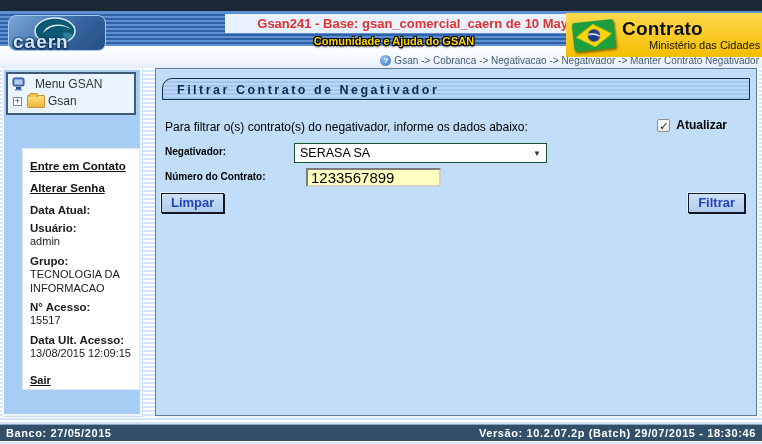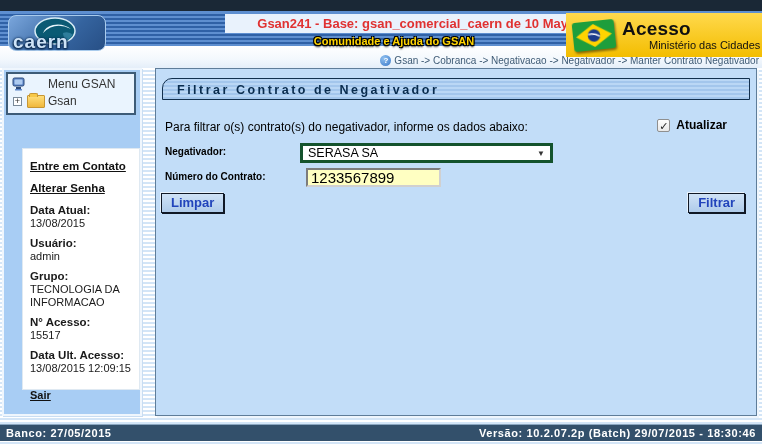--- a/index.html
+++ b/index.html
@@ -38,21 +38,21 @@
     display:flex;align-items:center;gap:3px;white-space:nowrap;}
   .help-icon{width:11px;height:11px;border-radius:50%;flex:0 0 11px;
     background:radial-gradient(circle at 35% 30%,#8FC0F0,#3B78C8);
     color:#fff;font-size:8px;font-weight:bold;text-align:center;line-height:11px;}
 
   
   .sidebar{position:absolute;left:2px;top:68px;width:140px;height:348px;background:#A8CDF4;
     border:2px solid #EFF6FD;box-sizing:border-box;box-shadow:1px 1px 0 #C9DDF2;}
   .menu-box{position:absolute;left:2px;top:2px;width:130px;height:43px;background:#EAF4FE;
     border:2px solid #3D5B77;box-sizing:border-box;padding:3px 0 0 4px;}
-  .menu-row{display:flex;align-items:center;gap:21px;font-size:12px;color:#333;}
+  .menu-row{display:flex;align-items:center;gap:8px;font-size:12px;color:#333;}
   .tree-row{display:flex;align-items:center;gap:3px;font-size:12px;color:#333;margin:3px 0 0 1px;}
   .expand-box{width:9px;height:9px;border:1px solid #7A8A99;background:#fff;font-size:9px;
     line-height:7px;text-align:center;color:#333;box-sizing:border-box;}
   .folder{width:16px;height:11px;background:linear-gradient(180deg,#FFDE7A,#F0B83C);
     border:1px solid #C79633;border-radius:1px;position:relative;margin-left:2px;}
   .folder::before{content:"";position:absolute;top:-3px;left:1px;width:7px;height:3px;
     background:#F7C848;border:1px solid #C79633;border-bottom:none;border-radius:2px 2px 0 0;}
   .info-box{position:absolute;left:18px;top:78px;width:118px;height:242px;background:#fff;
     border:1px solid #DFE9F2;box-sizing:border-box;padding:11px 4px 8px 7px;font-size:11px;color:#1A1A1A;}
   .side-link{display:block;font-weight:bold;text-decoration:underline;color:#111;
@@ -69,22 +69,22 @@
     border:1px solid #12304E;border-radius:10px 0 0 0;box-sizing:border-box;
     color:#092C4E;font-size:12.5px;font-weight:bold;letter-spacing:2.5px;padding:4px 0 0 14px;}
   .instruction{position:absolute;left:9px;top:51px;font-size:12px;color:#000;}
   .atualizar-row{position:absolute;right:29px;top:49px;display:flex;align-items:center;gap:6px;}
   .checkbox{width:13px;height:13px;background:linear-gradient(180deg,#FDFDFD,#E8E8E8);
     border:1px solid #8F8F8F;border-radius:2px;font-size:11px;line-height:12px;text-align:center;
     color:#222;cursor:pointer;box-sizing:border-box;}
   .atualizar-label{font-weight:bold;font-size:12px;color:#000;}
   .field-label{position:absolute;left:9px;font-weight:bold;font-size:10px;color:#000;}
   .lbl-neg{top:77px;} .lbl-con{top:102px;}
-  .select{position:absolute;left:144px;top:74px;width:253px;height:20px;background:#fff;
-    border:3px solid #14532d;display:flex;align-items:center;justify-content:space-between;
+  .select{position:absolute;left:138px;top:74px;width:253px;height:20px;background:#fff;
+    border:1px solid #14532d;display:flex;align-items:center;justify-content:space-between;
     padding:0 5px 0 5px;box-sizing:border-box;font-size:12.5px;color:#000;cursor:pointer;}
   .dd-arrow{font-size:8px;color:#333;}
   .text-input{position:absolute;left:150px;top:99px;width:135px;height:19px;background:#FFFFC2;
     border:2px inset #D0D0D0;box-sizing:border-box;font-size:15px;padding:0 3px;
     font-family:"Liberation Sans",sans-serif;color:#000;}
   .btn{background:linear-gradient(180deg,#CFE2F6,#AFCBEA);border:1px solid #101826;
     box-shadow:1px 1px 0 #101826, -1px -1px 0 #E8F2FC;color:#2244BB;font-weight:bold;font-size:13px;
     padding:1px 9px 2px;font-family:"Liberation Sans",sans-serif;cursor:pointer;}
   .btn-limpar{position:absolute;left:5px;top:124px;}
   .btn-filtrar{position:absolute;right:11px;top:124px;}
@@ -115,21 +115,21 @@
   <div class="community">Comunidade e Ajuda do GSAN</div>
 
   <div class="cidades-box">
     <svg class="flag" width="42" height="29" viewBox="0 0 42 29">
       <rect x="0" y="0" width="42" height="29" rx="3" fill="#1E9E3C"></rect>
       <polygon points="21,3 39,14.5 21,26 3,14.5" fill="#FFD400"></polygon>
       <circle cx="21" cy="14.5" r="6.2" fill="#1B3C8C"></circle>
       <path d="M15.2 13.2 Q21 11.5 26.8 15.8" stroke="#fff" stroke-width="1.4" fill="none"></path>
     </svg>
     <div class="cidades-text">
-      <div class="cidades-title">Acesso</div>
+      <div class="cidades-title">Contrato</div>
       <div class="cidades-sub">Ministério das Cidades</div>
     </div>
   </div>
 
   <div class="breadcrumb-bar">
     <div class="breadcrumb">
       <span class="help-icon">?</span>
       <span>Gsan -&gt; Cobranca -&gt; Negativacao -&gt; Negativador -&gt; Manter Contrato Negativador</span>
     </div>
   </div>
@@ -151,21 +151,20 @@
         <span>Gsan</span>
       </div>
     </div>
 
     <div class="info-box">
       <a class="side-link">Entre em Contato</a>
       <a class="side-link">Alterar Senha</a>
 
       <div>
         <div class="info-label">Data Atual:</div>
-        <div class="info-value">13/08/2015</div>
       </div>
       <div>
         <div class="info-label">Usuário:</div>
         <div class="info-value">admin</div>
       </div>
       <div>
         <div class="info-label">Grupo:</div>
         <div class="info-value">TECNOLOGIA DA INFORMACAO</div>
       </div>
       <div>

